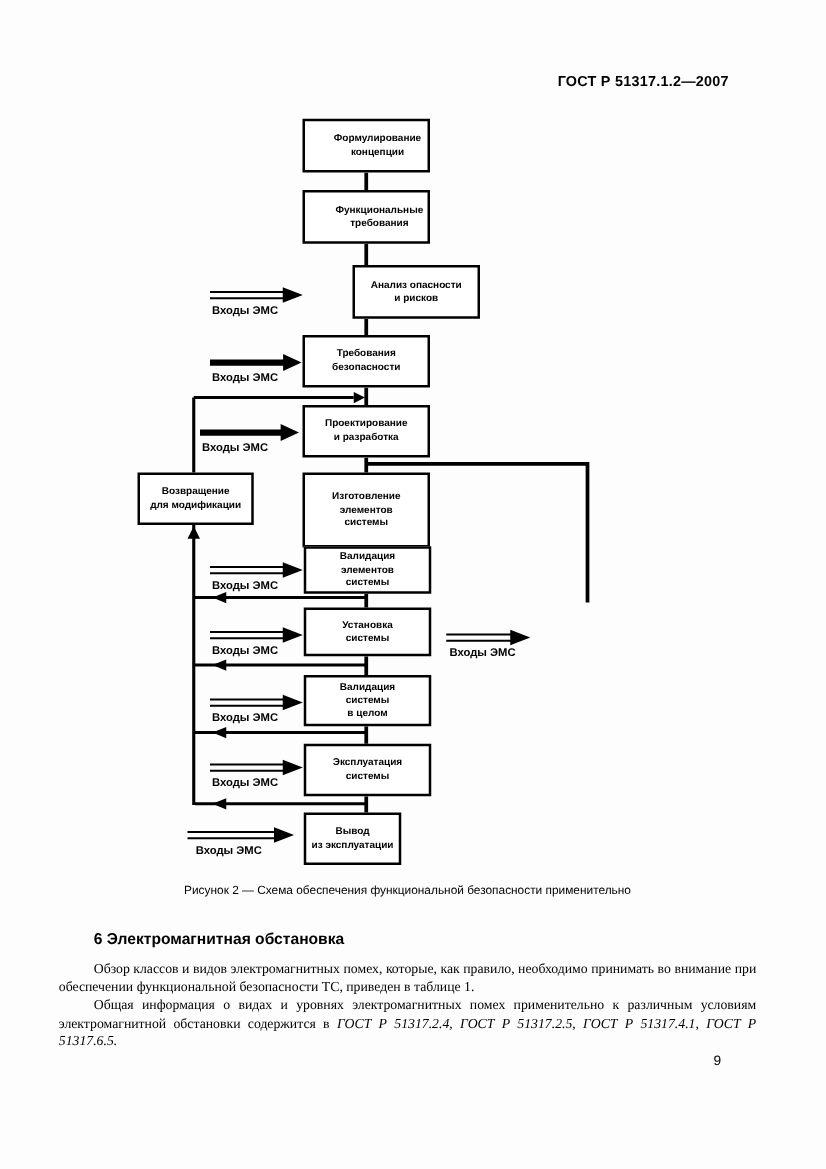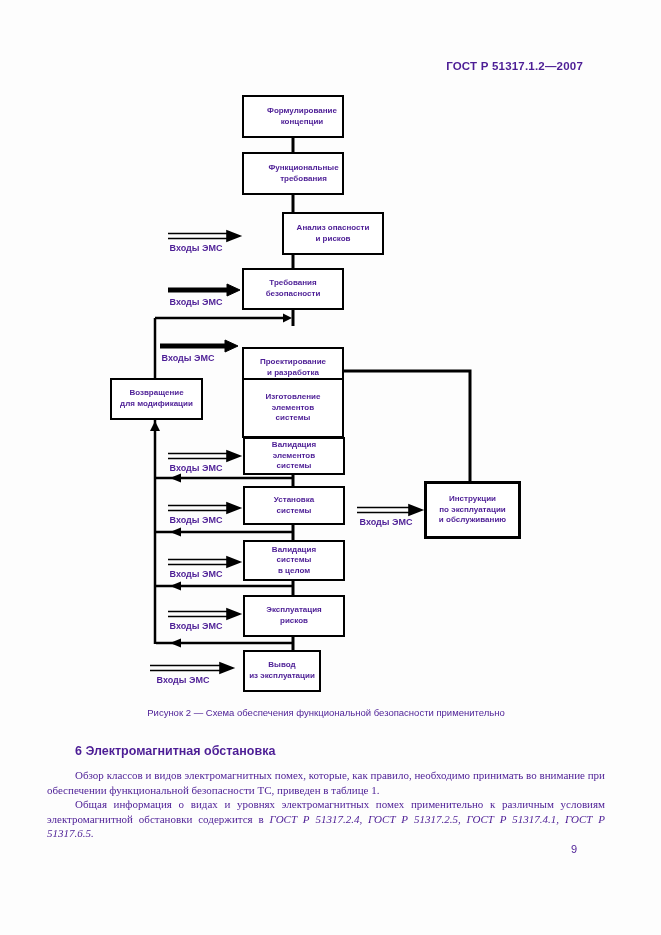--- a/index.html
+++ b/index.html
@@ -1,28 +1,28 @@
 <!DOCTYPE html>
 <html><head>
 <meta charset="utf-8">
 <style>
   html,body{margin:0;padding:0;background:#fdfdfd;}
   .page{position:relative;width:661px;height:935px;background:#fdfdfd;overflow:hidden;
-        font-family:"Liberation Sans",sans-serif;color:#4c1d95;}
+        font-family:"Liberation Sans",sans-serif;color:#000000;}
   .doc-header{position:absolute;left:47px;top:60px;width:536px;text-align:right;
         font-size:11.5px;font-weight:bold;letter-spacing:.2px;}
   .chart-svg{position:absolute;left:0;top:0;width:661px;height:935px;}
   .fbox{position:absolute;box-sizing:border-box;border:2px solid #000;background:#fff;
         display:flex;align-items:center;justify-content:center;text-align:center;
         font-size:8px;font-weight:bold;line-height:1.32;white-space:pre-line;padding:1px;}
   .b1{left:242px;top:95px;width:102px;height:43px;padding-left:19px;}
   .b2{left:242px;top:152px;width:102px;height:43px;padding-left:22px;}
   .b3{left:242px;top:212px;width:102px;height:43px;margin-left:40px;}
   .b4{left:242px;top:268px;width:102px;height:42px;}
-  .b5{left:242px;top:324px;width:102px;height:42px;margin-top:23px;}
+  .b5{left:242px;top:324px;width:102px;height:42px;}
   .b6{left:242px;top:378px;width:102px;height:60px;}
   .b7{left:243px;top:437px;width:102px;height:38px;}
   .b8{left:243px;top:486px;width:102px;height:39px;}
   .b9{left:243px;top:540px;width:102px;height:41px;}
   .b10{left:243px;top:595px;width:102px;height:42px;}
   .b11{left:243px;top:650px;width:78px;height:42px;}
   .bret{left:110px;top:378px;width:93px;height:42px;}
   .binstr{left:424px;top:481px;width:97px;height:58px;border-width:3px;}
   .emc{position:absolute;width:76px;text-align:center;font-size:9px;font-weight:bold;
        white-space:nowrap;margin-top:27px;}
@@ -122,28 +122,25 @@
 системы</div>
   <div class="fbox b7">Валидация
 элементов
 системы</div>
   <div class="fbox b8">Установка
 системы</div>
   <div class="fbox b9">Валидация
 системы
 в целом</div>
   <div class="fbox b10">Эксплуатация
-рисков</div>
+системы</div>
   <div class="fbox b11">Вывод
 из эксплуатации</div>
   <div class="fbox bret">Возвращение
 для модификации</div>
-  <div class="fbox binstr">Инструкции
-по эксплуатации
-и обслуживанию</div>
 
   <div class="emc l3">Входы ЭМС</div>
   <div class="emc l4">Входы ЭМС</div>
   <div class="emc l5">Входы ЭМС</div>
   <div class="emc l7">Входы ЭМС</div>
   <div class="emc l8">Входы ЭМС</div>
   <div class="emc l9">Входы ЭМС</div>
   <div class="emc l10">Входы ЭМС</div>
   <div class="emc l11">Входы ЭМС</div>
   <div class="emc linstr">Входы ЭМС</div>

